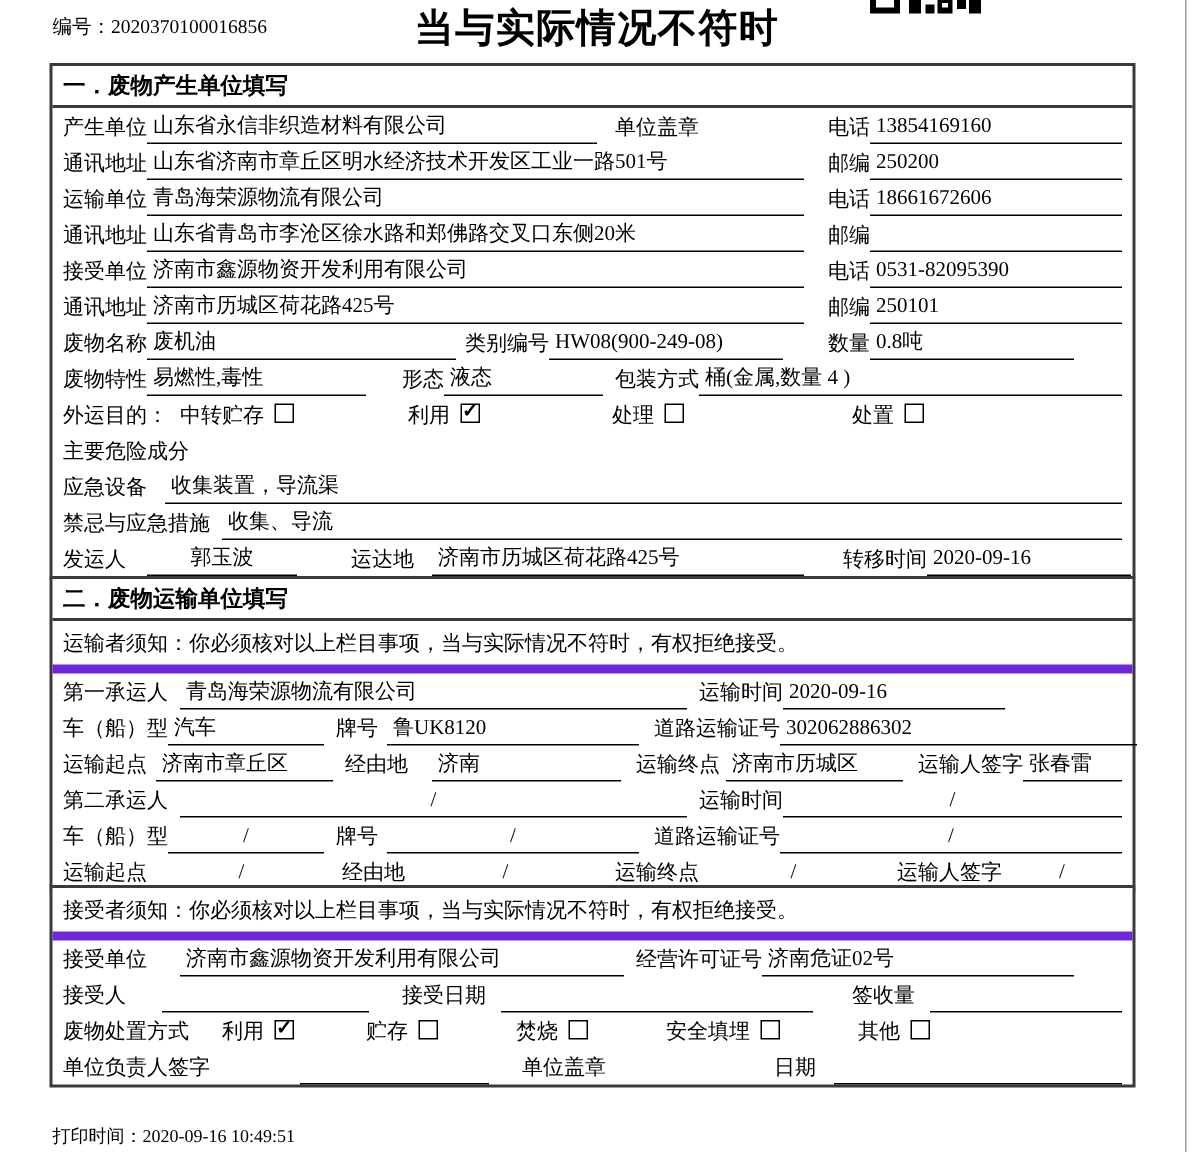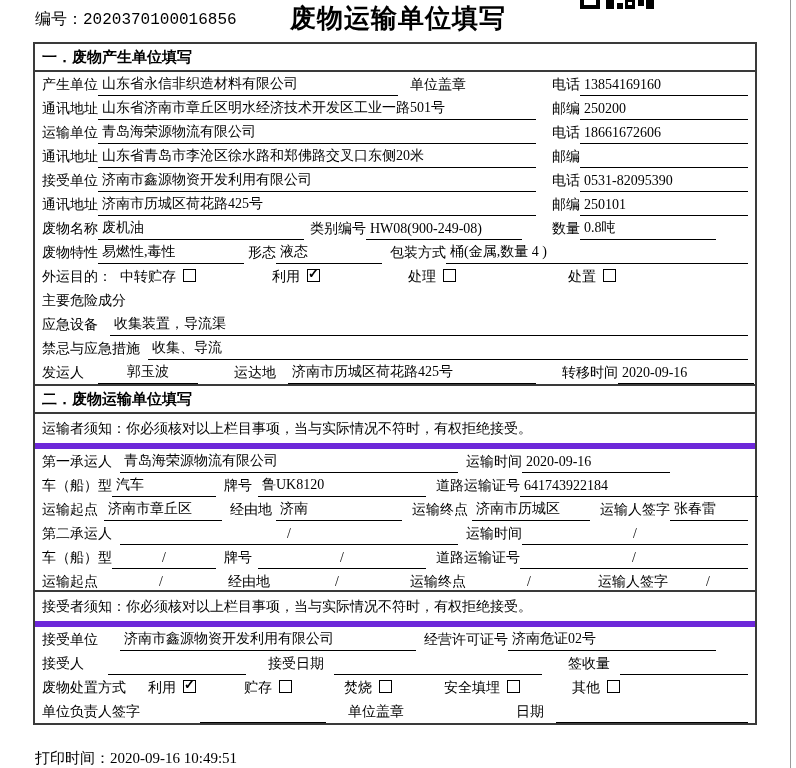--- a/index.html
+++ b/index.html
@@ -1,20 +1,20 @@
 <!DOCTYPE html>
 <html><head>
 <meta charset="utf-8">
 <style>
   html,body{margin:0;padding:0;}
   body{
     width:796px;height:768px;position:relative;background:#fff;color:#000;
     font-family:"Liberation Serif","DejaVu Serif",serif;font-size:14px;overflow:hidden;
   }
-  .serial{position:absolute;left:35px;top:9px;font-size:16px;white-space:nowrap;font-family:Liberation Mono, monospace;}
+  .serial{position:absolute;left:35px;top:9px;font-size:13px;white-space:nowrap;}
   .doc-title{position:absolute;left:0;top:1px;width:100%;text-align:center;font-size:26px;font-weight:bold;letter-spacing:1px;}
   .qr-frag{position:absolute;left:580px;top:0;}
   .edge-line{position:absolute;left:790px;top:0;width:1px;height:768px;background:#9a9a9a;}
 
   .formbox{position:absolute;left:33px;width:724px;border:2px solid #3a3a3a;box-sizing:border-box;background:#fff;}
   #box1{top:42px;}
   #box2{top:384px;}
   #box3{top:590px;}
 
   .sec-hd{font-weight:bold;font-size:15px;padding:4px 7px 3px;border-bottom:2px solid #3a3a3a;
@@ -26,27 +26,27 @@
   .fill{flex:none;border-bottom:1px solid #000;padding:0 4px 2px;overflow:hidden;}
   .grow{flex:1;}
   .ctr{text-align:center;}
   .sp{flex:1;}
 
   .opt{flex:none;padding-bottom:2px;}
   .cb{display:inline-block;width:11px;height:11px;border:1px solid #000;position:relative;
       vertical-align:-1px;margin-left:7px;background:#fff;}
   .cb.checked::after{content:"✓";position:absolute;left:0;top:-4px;font-size:13px;font-weight:bold;}
 
-  .footer{position:absolute;left:35px;top:749px;font-size:15px;white-space:nowrap;}
+  .footer{position:absolute;left:35px;top:749px;font-size:12px;white-space:nowrap;}
 </style>
 </head>
 <body>
 
 <div class="serial"><span>编号：</span><span>2020370100016856</span></div>
-<div class="doc-title">废物运输单位填写</div>
+<div class="doc-title">当与实际情况不符时</div>
 <svg class="qr-frag" width="74" height="10" viewBox="0 0 74 10">
   <rect x="0" y="0" width="20" height="9" fill="#000"></rect>
     <rect x="4" y="0" width="12" height="5" fill="#fff"></rect>
   <rect x="26" y="0" width="8" height="9" fill="#000"></rect>
     <rect x="37" y="3" width="6" height="6" fill="#000"></rect>
   <rect x="45" y="0" width="10" height="9" fill="#000"></rect>
     <rect x="48" y="2" width="4" height="3" fill="#fff"></rect>
   <rect x="58" y="0" width="6" height="6" fill="#000"></rect>
     <rect x="66" y="0" width="8" height="9" fill="#000"></rect>
 </svg>
@@ -110,21 +110,21 @@
     <span class="lbl" style="margin-left:6px">类别编号</span>
     <span class="fill" style="width:148px">HW08(900-249-08)</span>
     <span class="sp"></span>
     <span class="lbl">数量</span>
     <span class="fill" style="width:128px;margin-right:32px">0.8吨</span>
   </div>
 
   <div class="row">
     <span class="lbl">废物特性</span>
     <span class="fill" style="width:138px">易燃性,毒性</span>
-    <span class="lbl" style="margin-left:4px">形态</span>
+    <span class="lbl" style="margin-left:24px">形态</span>
     <span class="fill" style="width:98px">液态</span>
     <span class="lbl" style="margin-left:8px">包装方式</span>
     <span class="fill grow">桶(金属,数量 4 )</span>
   </div>
 
   <div class="row">
     <span class="lbl">外运目的：</span>
     <span class="opt" style="margin-left:8px"><span>中转贮存</span><span class="cb"></span></span>
     <span class="opt" style="margin-left:76px"><span>利用</span><span class="cb checked"></span></span>
     <span class="opt" style="margin-left:88px"><span>处理</span><span class="cb"></span></span>
@@ -165,28 +165,28 @@
     <span class="lbl" style="margin-left:8px">运输时间</span>
     <span class="fill" style="width:140px">2020-09-16</span>
   </div>
 
   <div class="row">
     <span class="lbl">车（船）型</span>
     <span class="fill" style="width:96px">汽车</span>
     <span class="lbl" style="margin-left:8px">牌号</span>
     <span class="fill" style="width:160px;margin-left:6px">鲁UK8120</span>
     <span class="lbl" style="margin-left:10px">道路运输证号</span>
-    <span class="fill" style="width:230px">641743922184</span>
+    <span class="fill" style="width:230px">302062886302</span>
   </div>
 
   <div class="row">
     <span class="lbl">运输起点</span>
     <span class="fill" style="width:110px;margin-left:6px">济南市章丘区</span>
     <span class="lbl" style="margin-left:8px">经由地</span>
-    <span class="fill" style="width:118px;margin-left:4px">济南</span>
+    <span class="fill" style="width:118px;margin-left:16px">济南</span>
     <span class="lbl" style="margin-left:10px">运输终点</span>
     <span class="fill" style="width:110px;margin-left:4px">济南市历城区</span>
     <span class="lbl" style="margin-left:10px">运输人签字</span>
     <span class="fill grow">张春雷</span>
   </div>
 
   <div class="row">
     <span class="lbl">第二承运人</span>
     <span class="fill ctr" style="width:330px;margin-left:8px">/</span>
     <span class="lbl" style="margin-left:8px">运输时间</span>

